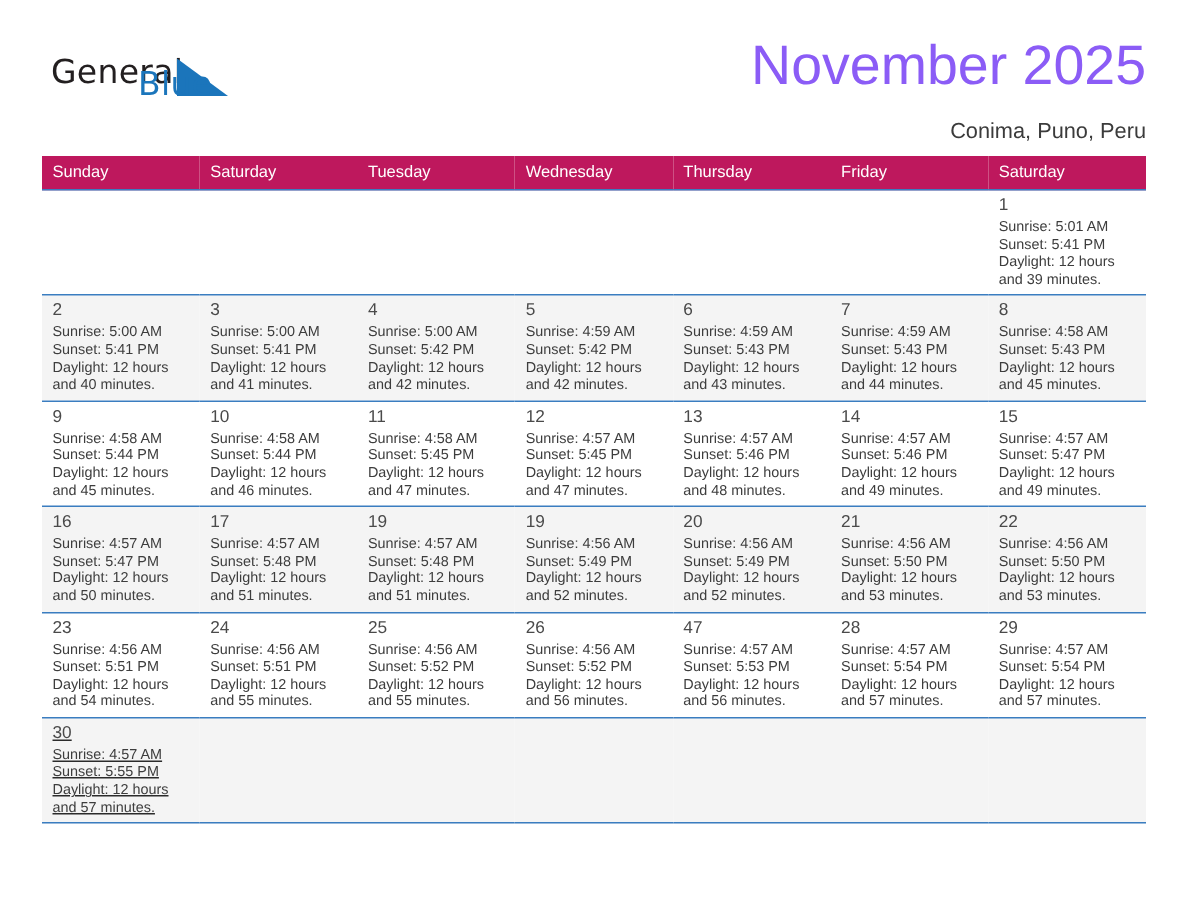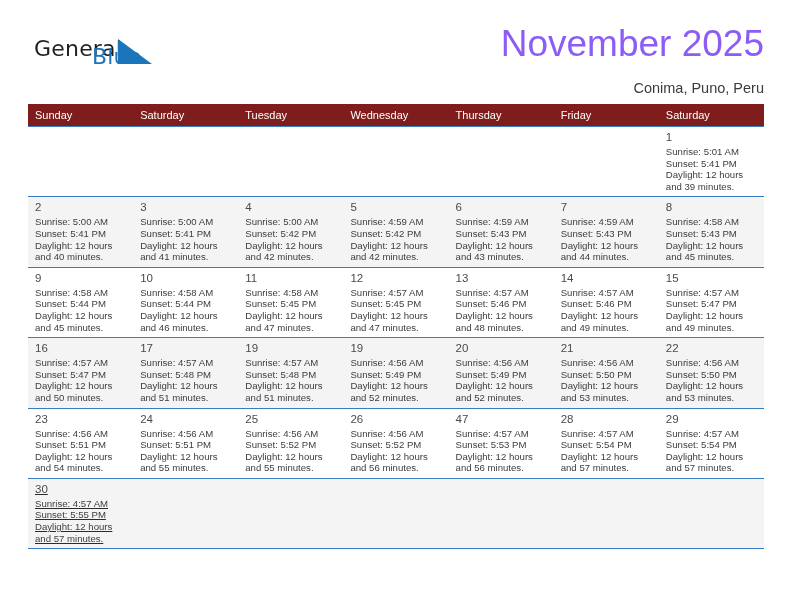--- a/index.html
+++ b/index.html
@@ -85,21 +85,21 @@
   
   .calendar {
     position: absolute;
     left: 28px;
     top: 104px;
     width: 736px;
     border-collapse: collapse;
     table-layout: fixed;
   }
   .calendar th {
-    background: #7f1d1d;
+    background: #be185d;
     color: #ffffff;
     font-size: 11px;
     font-weight: normal;
     text-align: left;
     padding: 5px 0 5px 7px;
     height: 12px;
     border: none;
   }
   .calendar td {
     vertical-align: top;

